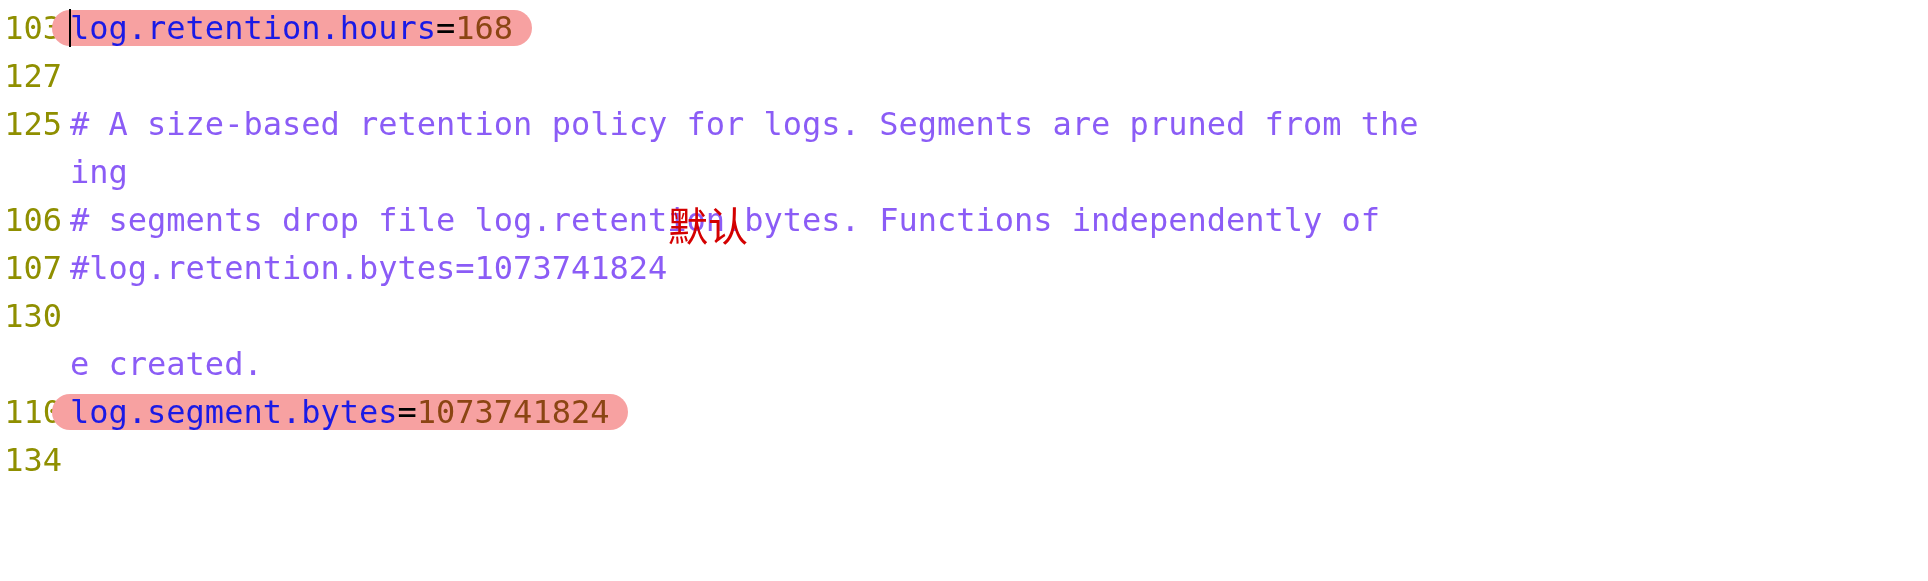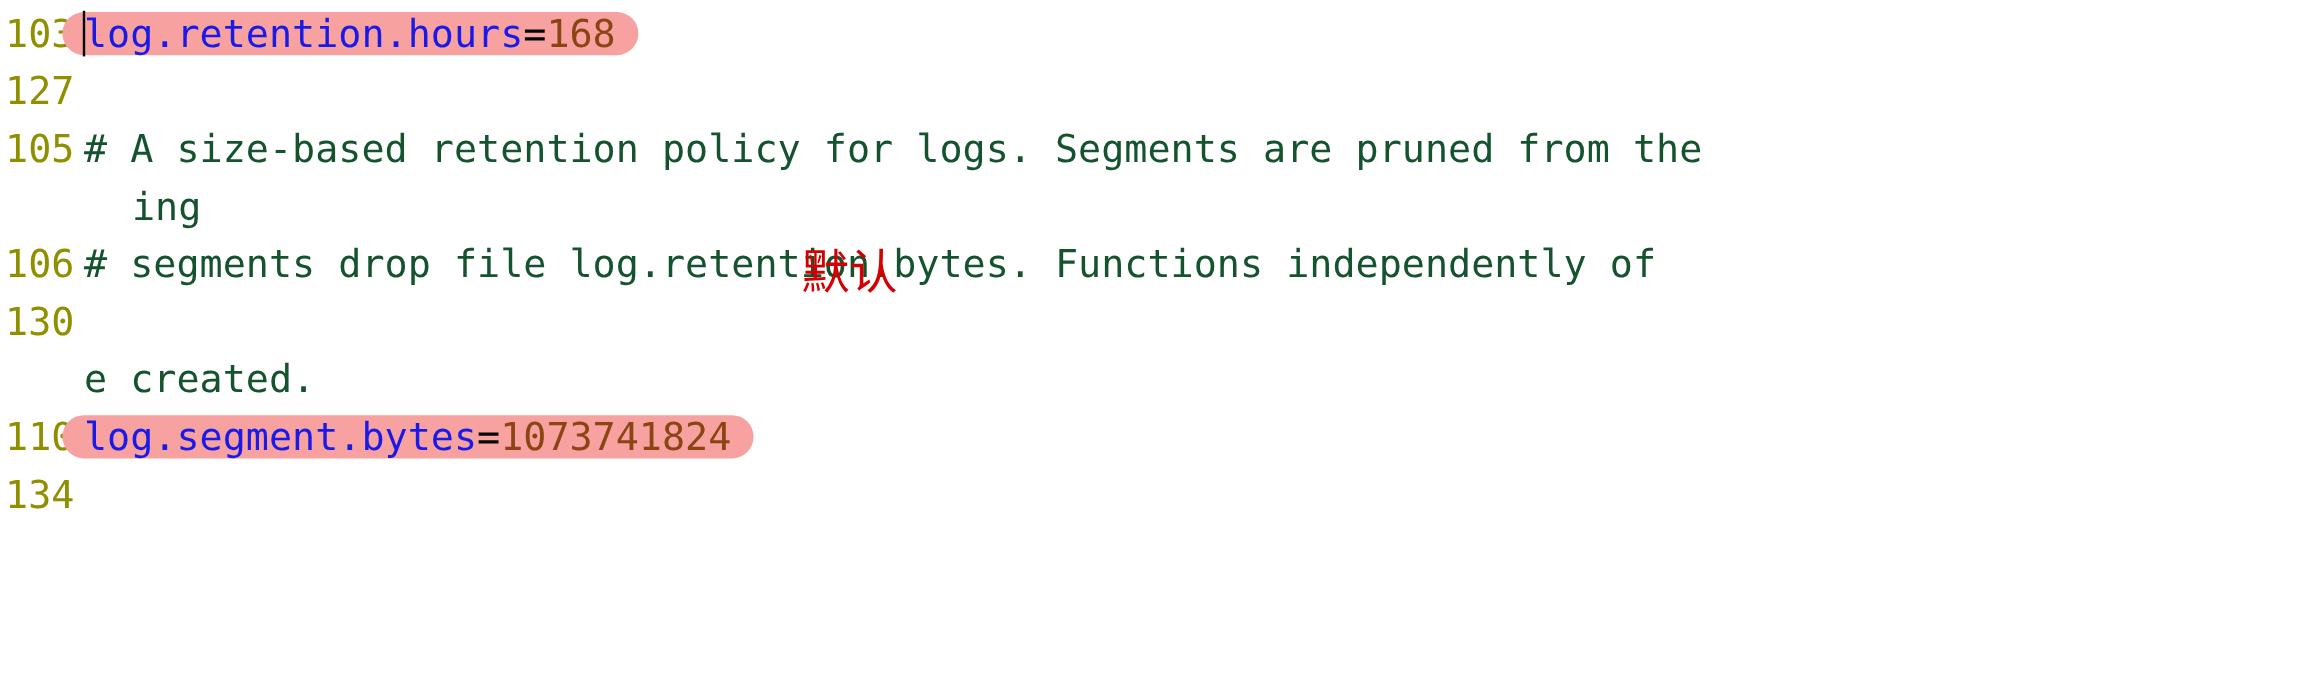--- a/index.html
+++ b/index.html
@@ -31,21 +31,21 @@
   }
   .code {
     position: relative;
     color: #000;
     white-space: pre;
     flex: 0 0 auto;
   }
   .tok-key    { color: #1a1ae6; }
   .tok-eq     { color: #000000; }
   .tok-num    { color: #8b4513; }
-  .tok-comment{ color: #14532d; }
+  .tok-comment{ color: #8b5cf6; }
 
   
   .hl {
     position: absolute;
     background: #f7a1a1;
     border-radius: 22px;
     z-index: -1;
   }
   .code { z-index: 1; }
   .line { position: relative; }
@@ -75,20 +75,21 @@
     text-align: center;
   }
 </style>
 </head>
 <body>
 
 <div class="editor" id="editor">
   <span class="annot" style="left:640px; top:200px;">默认</span>
 <div class="line"><span class="gutter">103</span><span class="code-wrap" style="position: relative;"><span class="hl" style="left: -18px; top: 6px; height: 36px; width: 479.9px;"></span><span class="cursor" style="left: -1px;"></span><span class="code tok-key">log.retention.hours</span><span class="code tok-eq">=</span><span class="code tok-num">168</span></span></div>
     <div class="line"><span class="gutter">127</span><span class="code-wrap" style="position: relative;"><span class="code"></span></span></div>
-    <div class="line"><span class="gutter">105</span><span class="code-wrap" style="position: relative;"><span class="code tok-comment"># A size-based retention policy for logs. Segments are pruned from the</span></span></div>
-    <div class="line"><span class="gutter"></span><span class="code-wrap" style="position: relative; margin-left: 40px;"><span class="code tok-comment">ing</span></span></div>
+    <div class="line"><span class="gutter">125</span><span class="code-wrap" style="position: relative;"><span class="code tok-comment"># A size-based retention policy for logs. Segments are pruned from the</span></span></div>
+    <div class="line"><span class="gutter"></span><span class="code-wrap" style="position: relative;"><span class="code tok-comment">ing</span></span></div>
     <div class="line"><span class="gutter">106</span><span class="code-wrap" style="position: relative;"><span class="code tok-comment"># segments drop file log.retention.bytes. Functions independently of </span></span></div>
+    <div class="line"><span class="gutter">107</span><span class="code-wrap" style="position: relative;"><span class="code tok-comment">#log.retention.bytes=1073741824</span></span></div>
     <div class="line"><span class="gutter">130</span><span class="code-wrap" style="position: relative;"><span class="code"></span></span></div>
     <div class="line"><span class="gutter"></span><span class="code-wrap" style="position: relative;"><span class="code tok-comment">e created.</span></span></div>
     <div class="line"><span class="gutter">110</span><span class="code-wrap" style="position: relative;"><span class="hl" style="left: -18px; top: 6px; height: 36px; width: 576.4px;"></span><span class="code tok-key">log.segment.bytes</span><span class="code tok-eq">=</span><span class="code tok-num">1073741824</span></span></div>
     <div class="line"><span class="gutter">134</span><span class="code-wrap" style="position: relative;"><span class="code"></span></span></div>
   </div>
 
 </body></html>

